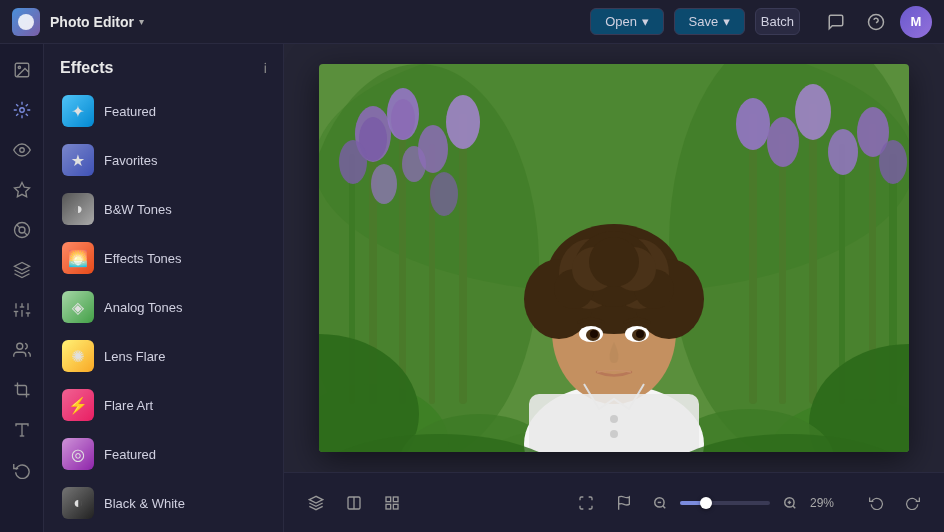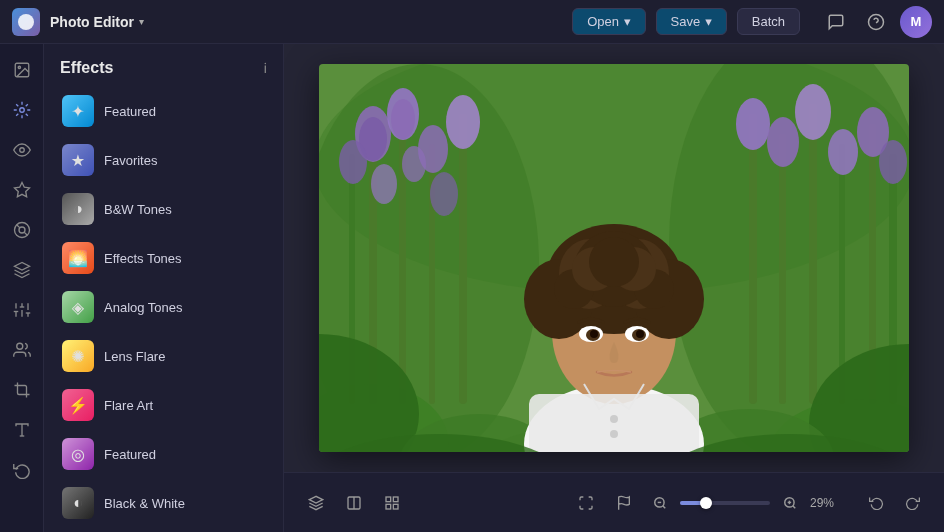--- a/index.html
+++ b/index.html
@@ -67,21 +67,21 @@
       cursor: pointer;
       display: flex;
       align-items: center;
       gap: 5px;
     }
     .topbar-btn-plain {
       background: #2a2a42;
       border: 1px solid #3a3a55;
       color: #d0d0e0;
       border-radius: 6px;
-      padding: 5px 14px;
+      padding: 5px 5px;
       font-size: 13px;
       cursor: pointer;
     }
     .topbar-right {
       display: flex;
       align-items: center;
       gap: 8px;
       margin-left: 10px;
     }
     .icon-btn {

